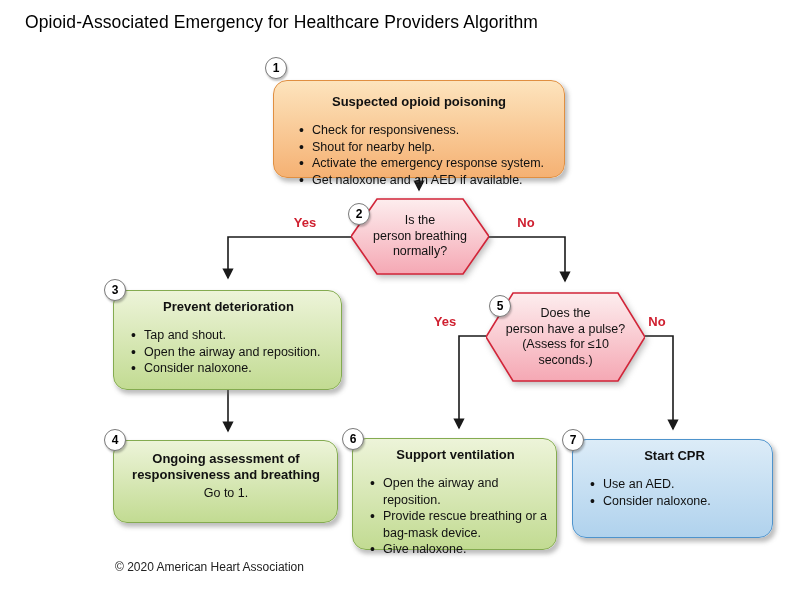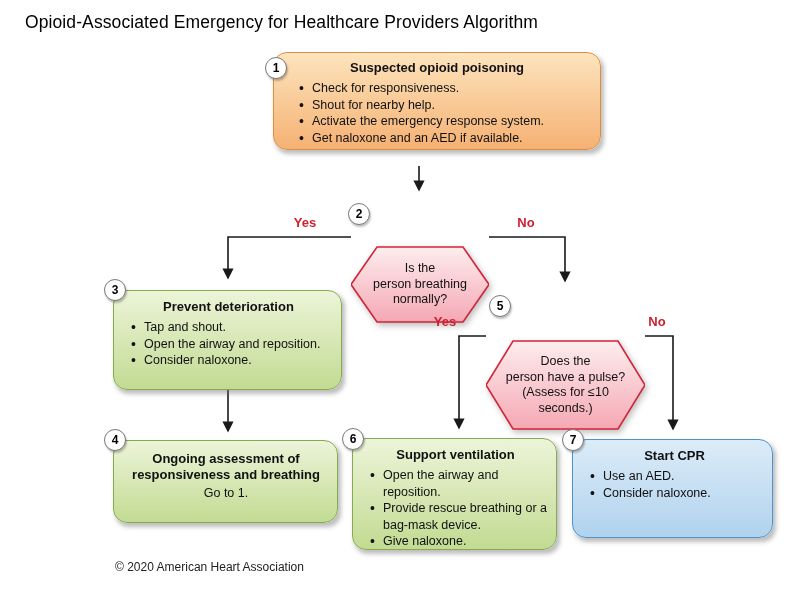--- a/index.html
+++ b/index.html
@@ -14,37 +14,37 @@
   #footer{
     position:absolute;left:115px;top:560px;font-size:12px;color:#222;
   }
   .box{
     position:absolute;border-radius:14px;box-sizing:border-box;
     box-shadow:2.5px 3.5px 4px rgba(110,110,110,.45);
   }
   .box.orange{background:linear-gradient(#fde4bd,#f5b173);border:1.6px solid #e08f41;}
   .box.green{background:linear-gradient(#edf4d9,#c2db92);border:1.6px solid #84ab50;}
   .box.blue{background:linear-gradient(#dcecf8,#b0d2ed);border:1.6px solid #4e93cc;}
-  #box1{left:273px;top:52px;width:328px;height:98px;padding:7px 10px 0 10px;}
+  #box1{left:273px;top:80px;width:292px;height:98px;padding:13px 10px 0 10px;}
   #box3{left:113px;top:290px;width:229px;height:100px;padding:8px 6px 0 8px;}
   #box4{left:113px;top:440px;width:225px;height:83px;padding:10px 6px 0 7px;}
   #box6{left:352px;top:438px;width:205px;height:112px;padding:8px 6px 0 8px;}
   #box7{left:572px;top:439px;width:201px;height:99px;padding:8px 4px 0 8px;}
   .box-heading{
     text-align:center;font-size:13px;font-weight:bold;margin:0 0 2px 0;line-height:1.25;
     white-space:pre-line;
   }
-  .bullets{margin:4px 0 0 8px;}
+  .bullets{margin:12px 0 0 8px;}
   #box1 .bullets{margin-left:14px;}
   .bullet{
     position:relative;padding-left:14px;font-size:12.5px;line-height:1.32;
   }
   .bullet::before{content:"\2022";position:absolute;left:1px;top:-1px;font-size:14px;}
   .center-note{text-align:center;font-size:12.5px;margin-top:1px;}
-  .hex{position:absolute;margin-top:48px;}
+  .hex{position:absolute;}
   .hex svg{position:absolute;left:0;top:0;filter:drop-shadow(2px 3px 3px rgba(110,110,110,.45));}
   .hex-text{
     position:absolute;left:0;top:0;width:100%;height:100%;
     display:flex;align-items:center;justify-content:center;text-align:center;
     font-size:12.5px;line-height:1.24;white-space:pre-line;
   }
   #hex2{left:351px;top:198px;width:138px;height:77px;}
   #hex5{left:486px;top:292px;width:159px;height:90px;}
   .badge{
     position:absolute;width:22px;height:22px;border-radius:50%;

